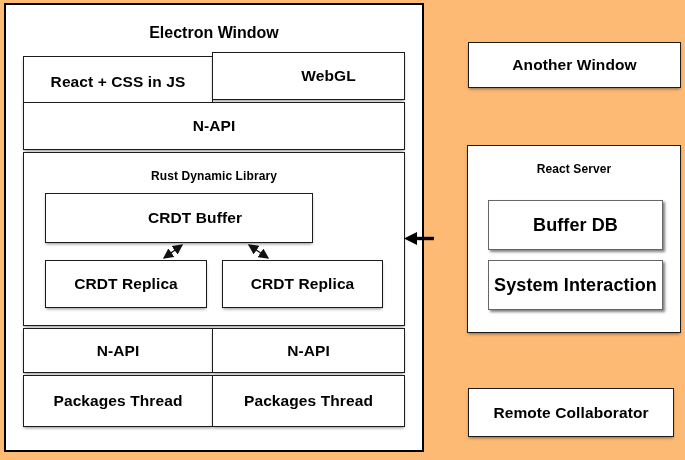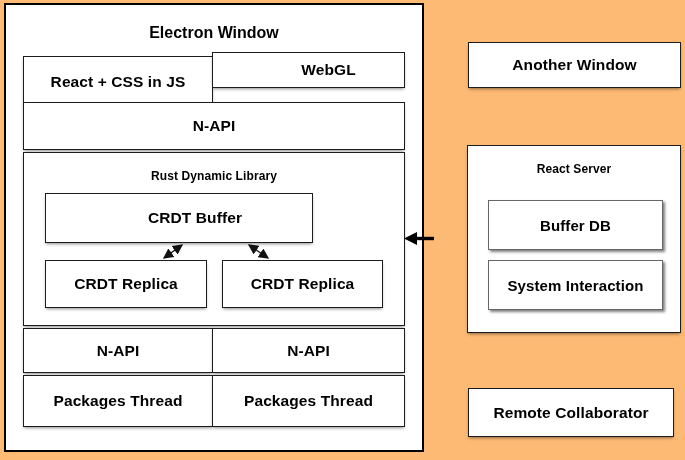--- a/index.html
+++ b/index.html
@@ -27,36 +27,36 @@
   }
   .container-box { justify-content:flex-start; flex-direction:column; }
   .section-title {
     width:100%; text-align:center; margin-top:16px; font-size:12px;
   }
   .inner-gray {
     position:absolute; background:#ffffff;
     border:1px solid #666666;
     box-shadow:1.5px 2px 2.5px rgba(0,0,0,0.5);
     display:flex; align-items:center; justify-content:center;
-    font-size:15px; box-sizing:border-box; text-align:center;
+    font-size:18px; box-sizing:border-box; text-align:center;
   }
   svg { position:absolute; overflow:visible; }
   .arrow-layer { left:0; top:0; pointer-events:none; }
 </style>
 </head>
 <body>
 
 <div class="canvas">
 
   <div class="outer-window">
     <div class="ew-title">Electron Window</div>
   </div>
 
   <div class="box" style="left:23px; top:56px; width:190px; height:51px;">React + CSS in JS</div>
-  <div class="box" style="left:212px; top:52px; width:193px; height:36px;padding-left:40px;">WebGL</div>
+  <div class="box" style="left:212px; top:52px; width:193px; height:48px;padding-left:40px;">WebGL</div>
 
   <div class="box" style="left:23px; top:102px; width:382px; height:48px;">N-API</div>
 
   <div class="box container-box" style="left:23px; top:152px; width:382px; height:174px;">
     <div class="section-title">Rust Dynamic Library</div>
 
     <div class="box" style="left:21px; top:40px; width:268px; height:50px;padding-left:32px;">CRDT Buffer</div>
 
     <svg class="arrow-layer" width="380" height="172" viewBox="0 0 380 172">
       <defs>

